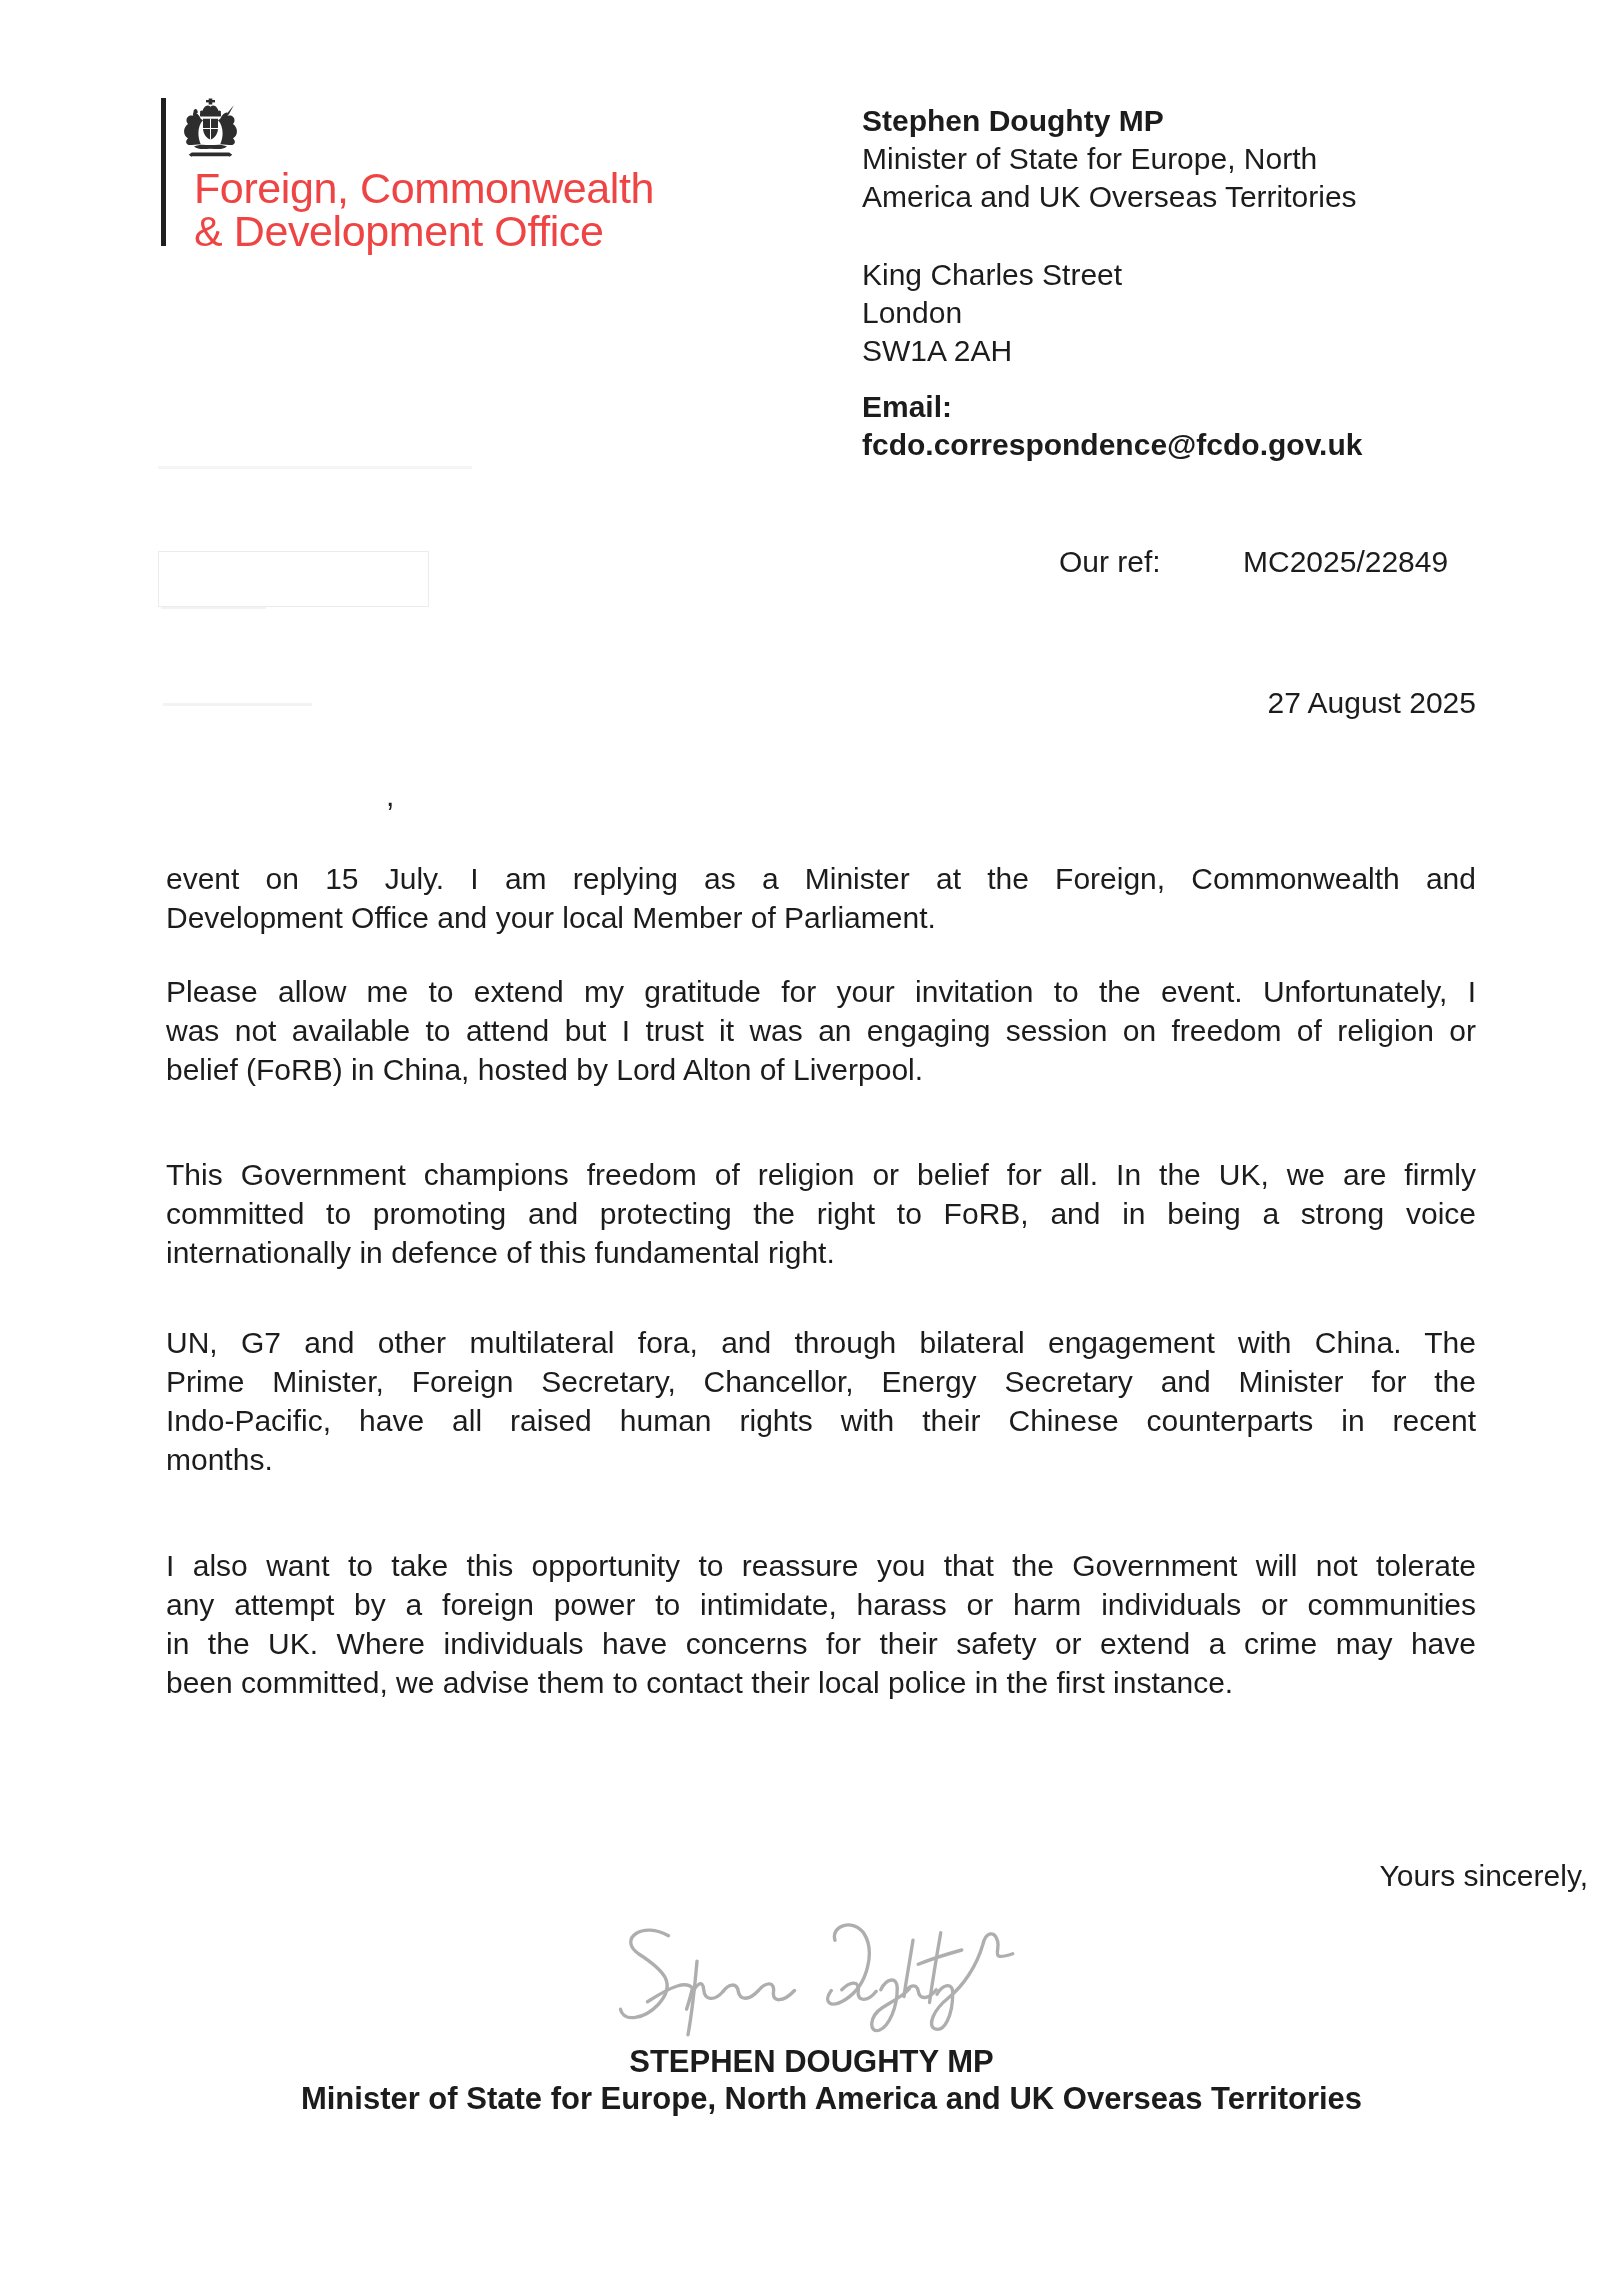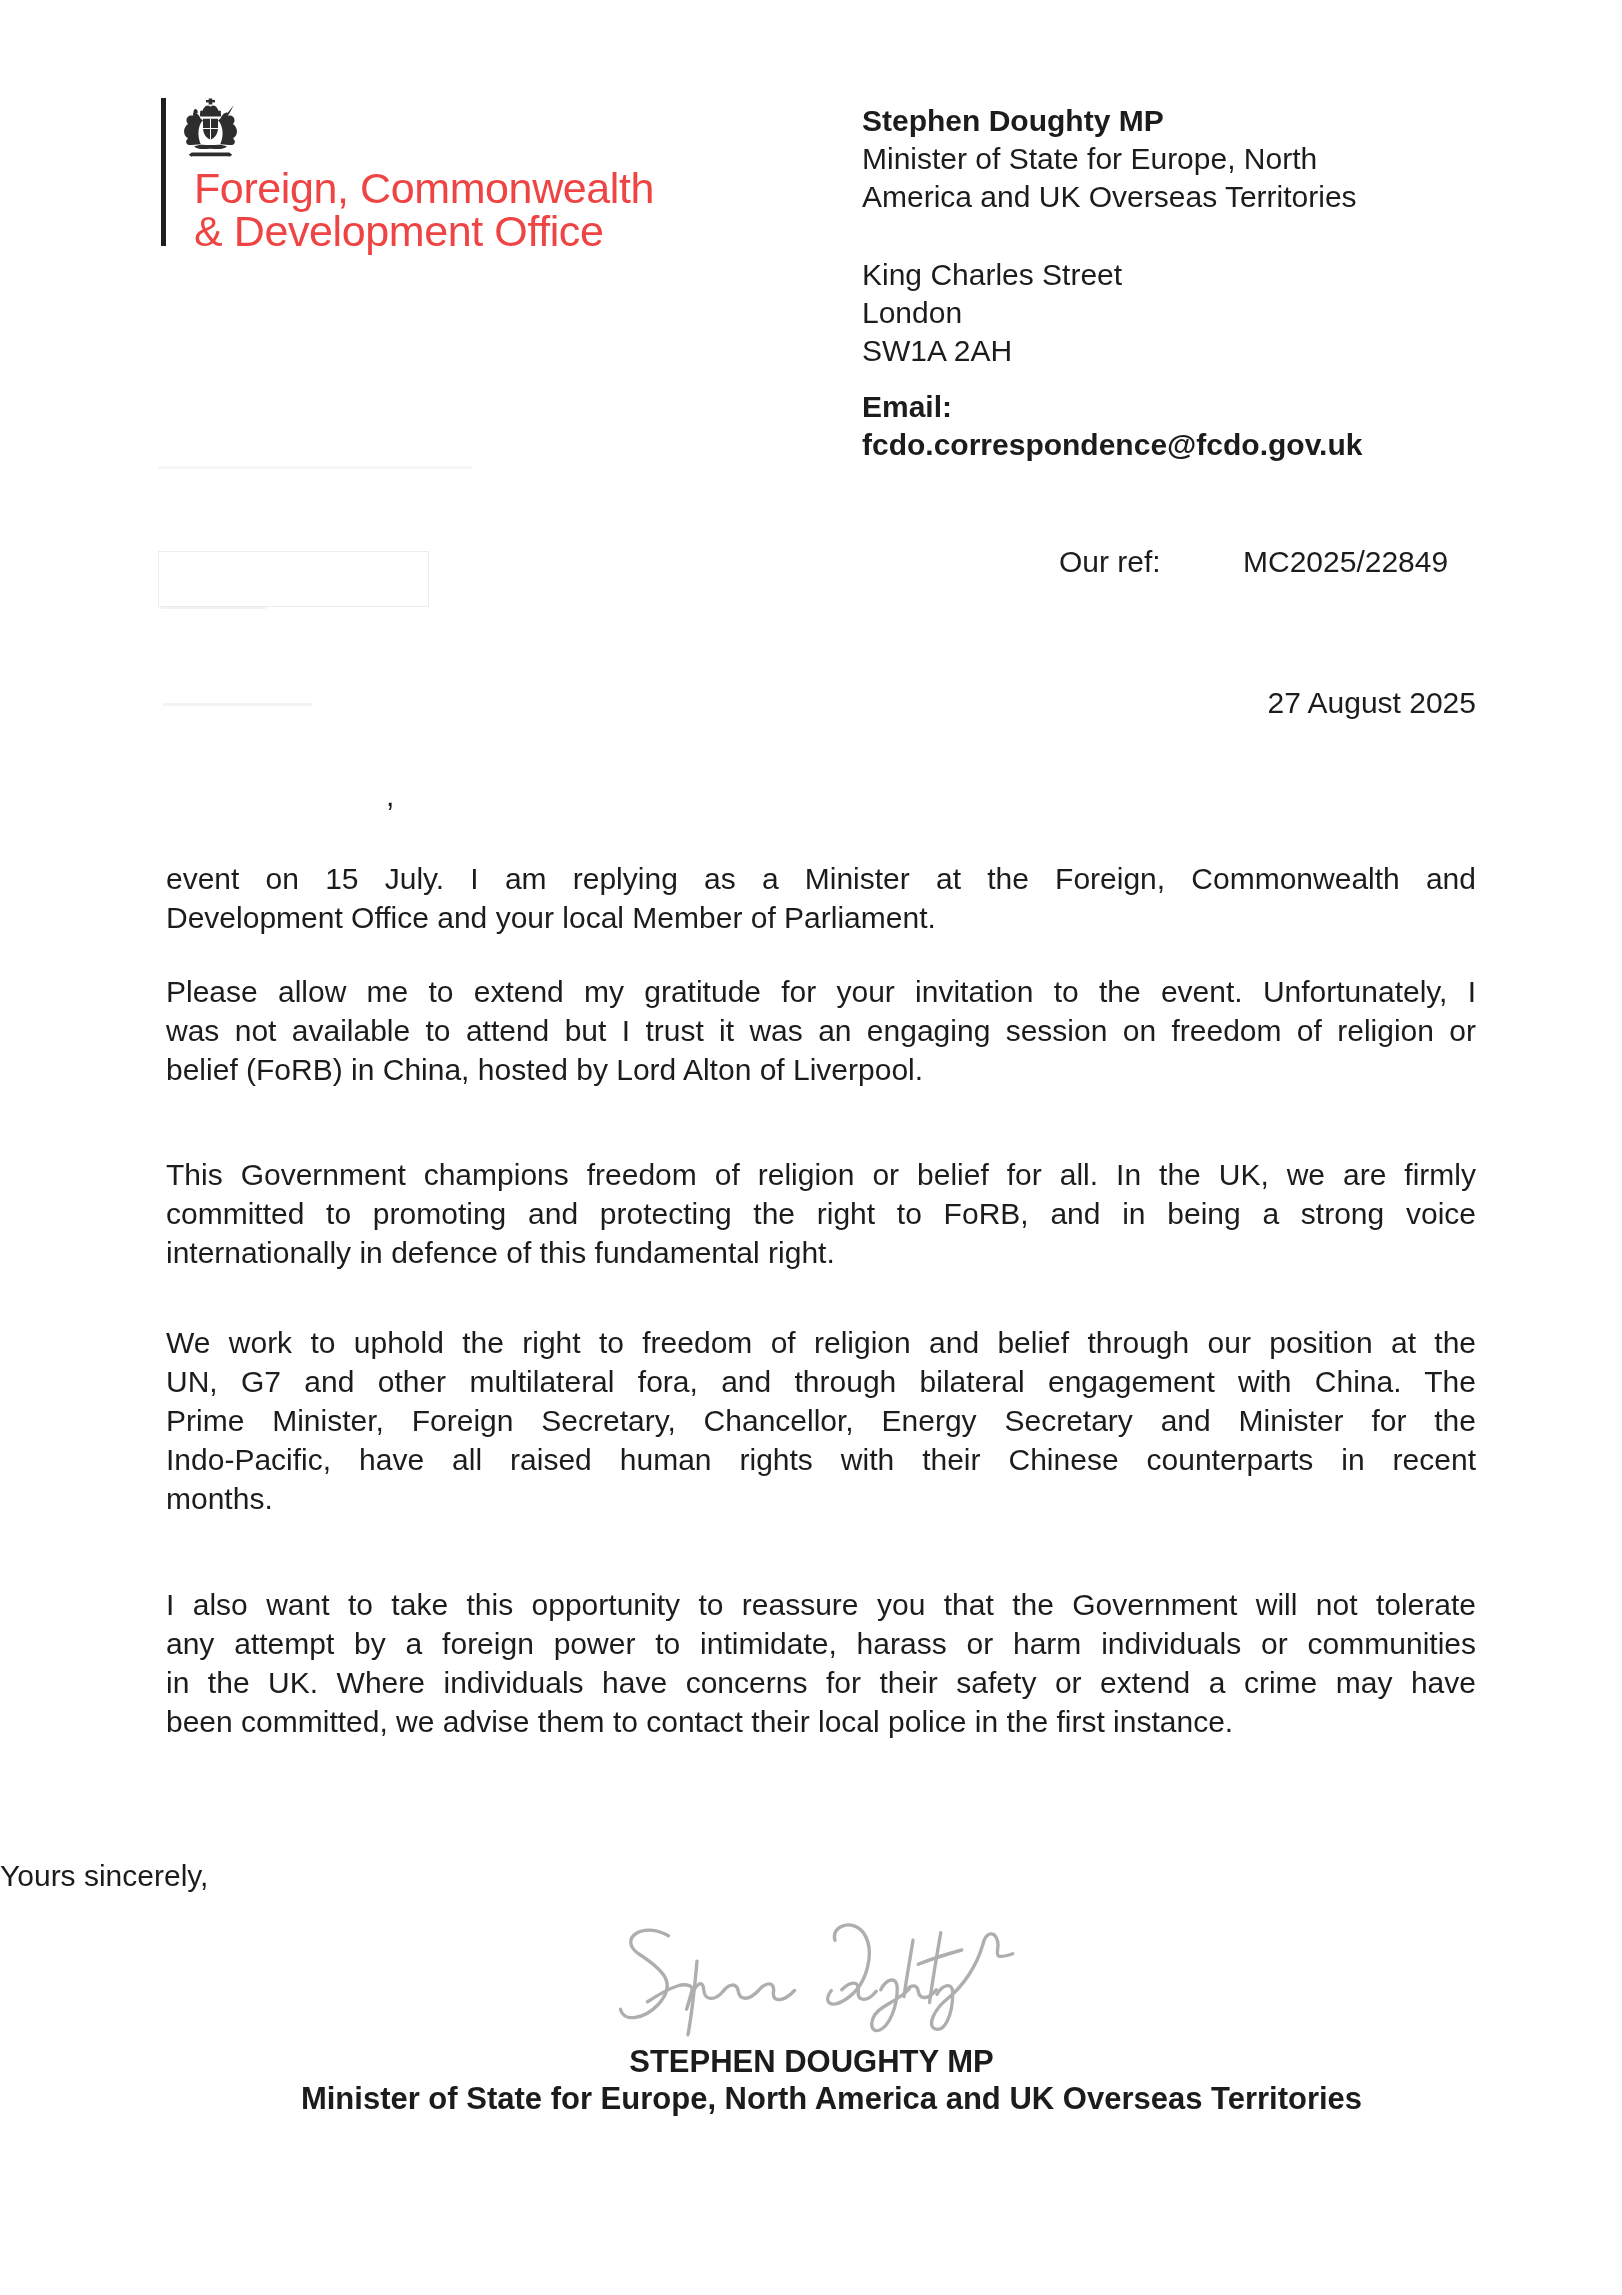--- a/index.html
+++ b/index.html
@@ -44,21 +44,21 @@
   .body-text{left:166px;top:859px;width:1310px;font-size:30px;line-height:39px;}
   .para{margin:0;}
   .para:nth-child(2){margin-top:35px;}
   .para:nth-child(3){margin-top:66px;}
   .para:nth-child(4){margin-top:51px;}
   .para:nth-child(5){margin-top:67px;}
   .bline{text-align:justify;text-align-last:justify;}
   .bline.last{text-align-last:left;}
 
   
-  .valediction{left:0;top:1856px;width:1588px;text-align:left;font-size:30px;line-height:39px;}
+  .valediction{left:0;top:1856px;width:1588px;text-align:right;font-size:30px;line-height:39px;}
   .signature{left:604px;top:1911px;width:435px;height:129px;}
   .signoff{left:0;top:2043px;width:1623px;text-align:center;line-height:37px;font-weight:bold;}
   .signoff .nm{font-size:31px;}
   .signoff .tt{font-size:31px;padding-left:40px;}
 </style>
 </head>
 <body>
 
 <div class="abs logo-bar"></div>
 
@@ -127,21 +127,20 @@
       <div class="bline">Please allow me to extend my gratitude for your invitation to the event. Unfortunately, I</div>
       <div class="bline">was not available to attend but I trust it was an engaging session on freedom of religion or</div>
       <div class="bline last">belief (FoRB) in China, hosted by Lord Alton of Liverpool.</div>
     </div>
     <div class="para">
       <div class="bline">This Government champions freedom of religion or belief for all. In the UK, we are firmly</div>
       <div class="bline">committed to promoting and protecting the right to FoRB, and in being a strong voice</div>
       <div class="bline last">internationally in defence of this fundamental right.</div>
     </div>
     <div class="para">
-      <div class="bline">We work to uphold the right to freedom of religion and belief through our position at the</div>
       <div class="bline">UN, G7 and other multilateral fora, and through bilateral engagement with China. The</div>
       <div class="bline">Prime Minister, Foreign Secretary, Chancellor, Energy Secretary and Minister for the</div>
       <div class="bline">Indo-Pacific, have all raised human rights with their Chinese counterparts in recent</div>
       <div class="bline last">months.</div>
     </div>
     <div class="para">
       <div class="bline">I also want to take this opportunity to reassure you that the Government will not tolerate</div>
       <div class="bline">any attempt by a foreign power to intimidate, harass or harm individuals or communities</div>
       <div class="bline">in the UK. Where individuals have concerns for their safety or extend a crime may have</div>
       <div class="bline last">been committed, we advise them to contact their local police in the first instance.</div>

